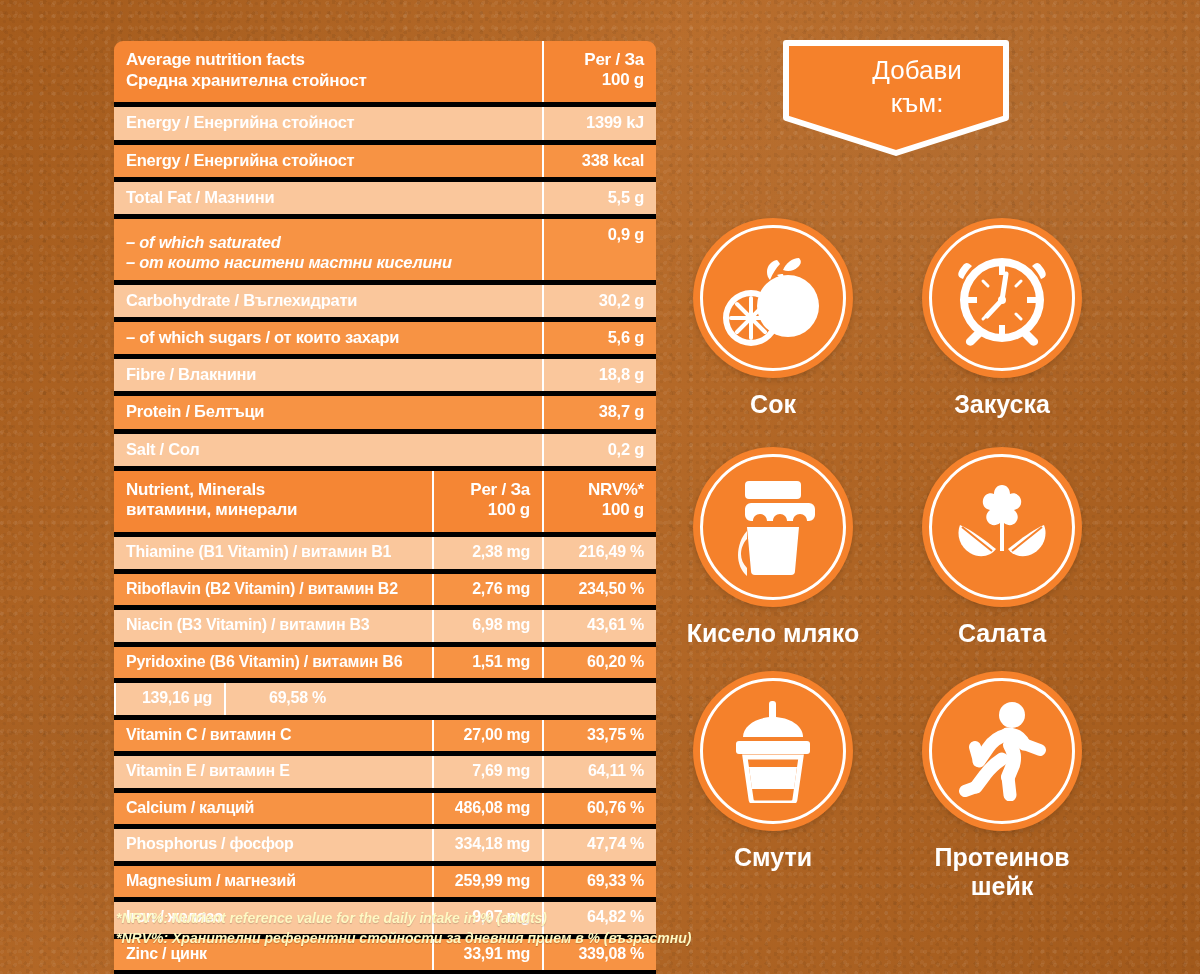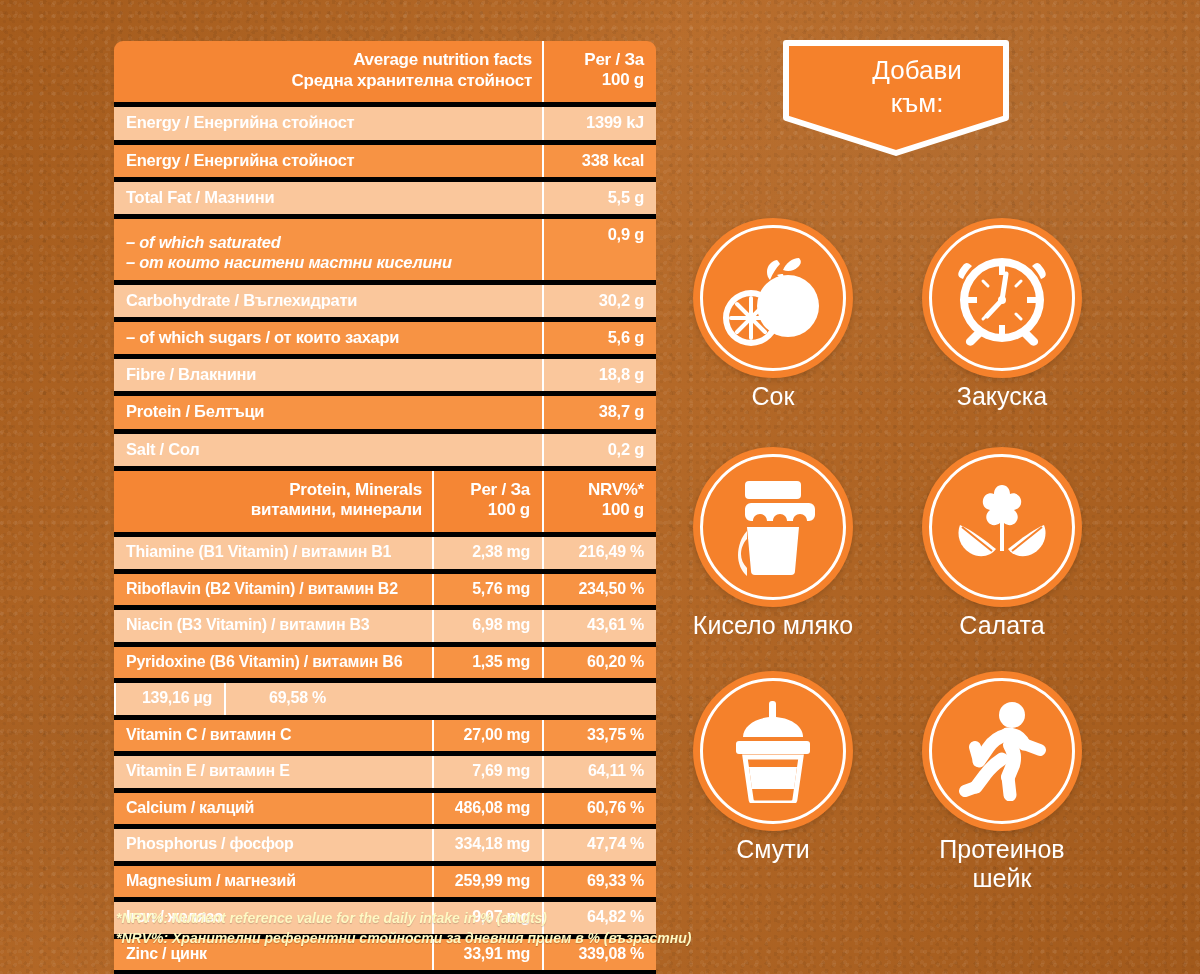--- a/index.html
+++ b/index.html
@@ -52,21 +52,21 @@
     color:#ffffff;
     font-size:16.5px;
     font-weight:700;
     letter-spacing:-0.25px;
     line-height:1.22;
     white-space:nowrap;
   }
   .txt.sm { font-size:16px; }
 
   
-  .hdr .c-name, .hdr .c-mid, .hdr .c-val { padding-top:9px; padding-bottom:11px;text-align:right; }
+  .hdr .c-name, .hdr .c-mid, .hdr .c-val { padding-top:9px; padding-bottom:11px; }
   .hdr .txt { font-size:17px; }
   .hdr .c-mid .txt, .hdr .c-val .txt { line-height:1.2; }
 
   .two-line .c-name { padding-top:13px; padding-bottom:8px;font-style:italic; }
 
   #footnote {
     position:absolute; left:116px; top:908px; width:620px;
     color:#fef9c3;
     font-size:14px;
     font-weight:700;
@@ -115,24 +115,24 @@
   }
   .circle::after {
     content:"";
     position:absolute;
     inset:7px;
     border-radius:50%;
     border:3px solid #ffffff;
   }
   .circle svg { position:relative; z-index:2; }
   .icon-label {
-    margin-top:4px;
+    margin-top:12px;
     color:#ffffff;
     font-size:25px;
-    font-weight:400;
+    font-weight:700;
     text-align:center;
     line-height:1.16;
     white-space:pre-line;
   }
 </style>
 </head>
 <body>
 
 <div id="bg-texture"></div>
 
@@ -218,21 +218,21 @@
     <div class="c-name">
         <div class="txt">Salt / Сол</div>
       </div>
     <div class="c-val">
         <div class="txt">0,2 g</div>
       </div>
   </div>
 
   <div class="trow hdr bg-deep">
     <div class="c-name">
-      <div class="txt">Protein, Minerals</div>
+      <div class="txt">Nutrient, Minerals</div>
       <div class="txt">витамини, минерали</div>
     </div>
     <div class="c-mid">
       <div class="txt">Per / За</div>
       <div class="txt">100 g</div>
     </div>
     <div class="c-val">
       <div class="txt">NRV%*</div>
       <div class="txt">100 g</div>
     </div>
@@ -247,21 +247,21 @@
       </div>
     <div class="c-val">
         <div class="txt sm">216,49 %</div>
       </div>
   </div>
   <div class="trow bg-mid">
     <div class="c-name">
         <div class="txt sm">Riboflavin (B2 Vitamin) / витамин B2</div>
       </div>
     <div class="c-mid">
-        <div class="txt sm">5,76 mg</div>
+        <div class="txt sm">2,76 mg</div>
       </div>
     <div class="c-val">
         <div class="txt sm">234,50 %</div>
       </div>
   </div>
   <div class="trow bg-light">
     <div class="c-name">
         <div class="txt sm">Niacin (B3 Vitamin) / витамин B3</div>
       </div>
     <div class="c-mid">
@@ -269,21 +269,21 @@
       </div>
     <div class="c-val">
         <div class="txt sm">43,61 %</div>
       </div>
   </div>
   <div class="trow bg-mid">
     <div class="c-name">
         <div class="txt sm">Pyridoxine (B6 Vitamin) / витамин B6</div>
       </div>
     <div class="c-mid">
-        <div class="txt sm">1,35 mg</div>
+        <div class="txt sm">1,51 mg</div>
       </div>
     <div class="c-val">
         <div class="txt sm">60,20 %</div>
       </div>
   </div>
   <div class="trow bg-light">
     <div class="c-mid">
         <div class="txt sm">139,16 µg</div>
       </div>
     <div class="c-val">

